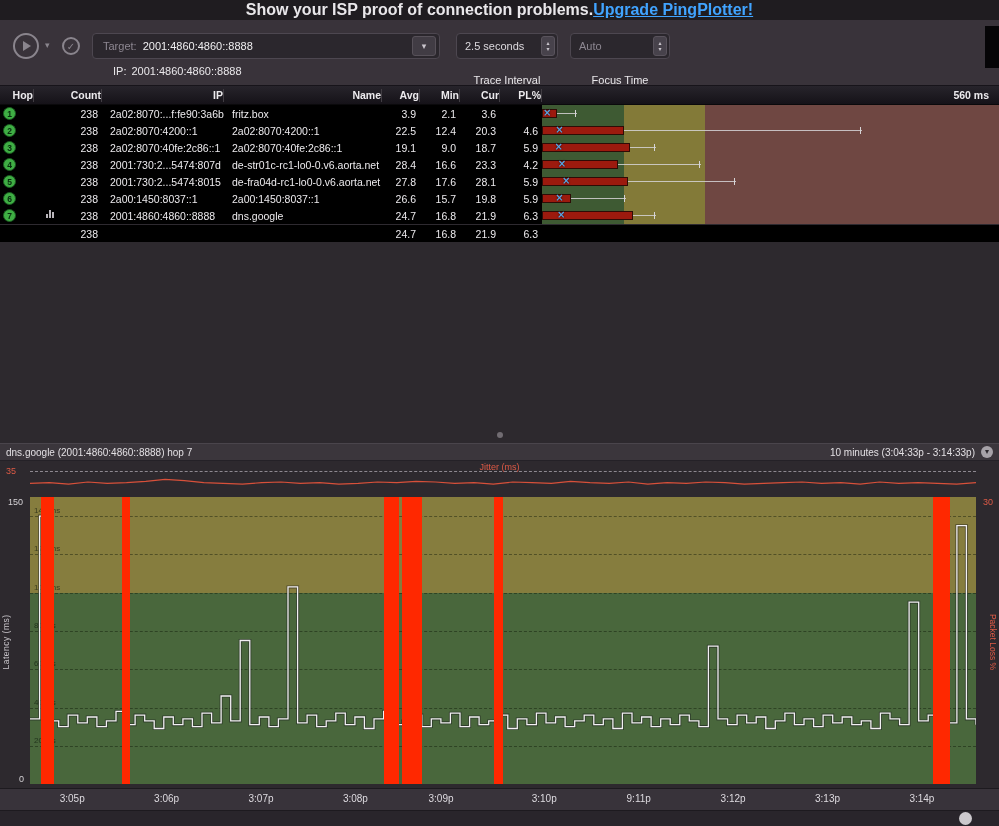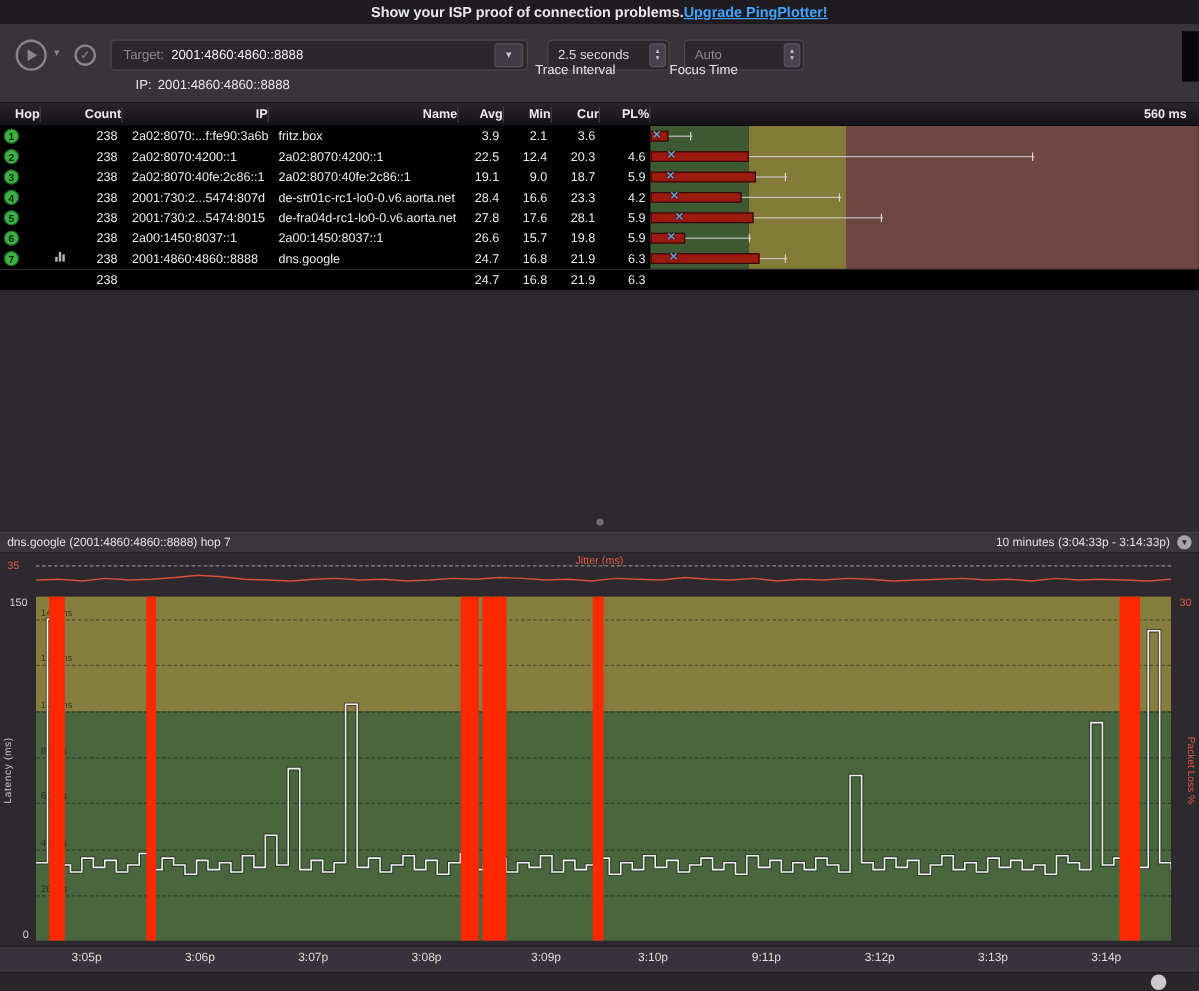--- a/index.html
+++ b/index.html
@@ -1,21 +1,21 @@
 <!DOCTYPE html>
 <html><head>
 <meta charset="utf-8">
 <style>
   *{box-sizing:border-box;margin:0;padding:0}
   html,body{width:999px;height:826px;overflow:hidden;background:#2d292e;
     font-family:"Liberation Sans",sans-serif;-webkit-font-smoothing:antialiased}
   .app{width:999px;height:826px;position:relative;overflow:hidden}
 
   
-  .banner{height:20px;background:#1f1c20;color:#e9e7ea;font-size:12px;font-weight:bold;
+  .banner{height:20px;background:#1f1c20;color:#e9e7ea;font-size:16px;font-weight:bold;
     display:flex;align-items:center;justify-content:center;gap:0}
   .banner a{color:#41a4ff;text-decoration:underline;cursor:pointer}
 
   
   .toolbar{height:66px;background:#39333a;position:relative;border-bottom:1px solid #17141a}
   .play-btn{position:absolute;left:13px;top:13px;width:26px;height:26px;border:2px solid #8a858d;border-radius:50%;
     display:flex;align-items:center;justify-content:center;cursor:pointer}
   .play-tri{width:0;height:0;border-left:8px solid #8a858d;border-top:5px solid transparent;border-bottom:5px solid transparent;margin-left:2px}
   .play-chevron{position:absolute;left:45px;top:20px;color:#8a858d;font-size:9px;font-family:"DejaVu Sans",sans-serif;cursor:pointer}
   .check-btn{position:absolute;left:62px;top:17px;width:18px;height:18px;border:2px solid #8a858d;border-radius:50%;
@@ -27,21 +27,21 @@
   .tdrop{position:absolute;right:3px;top:2px;width:24px;height:20px;background:#413c44;border:1px solid #575159;border-radius:3px;
     display:flex;align-items:center;justify-content:center;color:#c9c5cc;font-size:9px;font-family:"DejaVu Sans",sans-serif;cursor:pointer}
   .combo{position:absolute;top:13px;height:26px;background:#2b272d;border:1px solid #4d4750;border-radius:4px;
     display:flex;align-items:center;justify-content:space-between;padding:0 2px 0 8px}
   .combo.interval{left:456px;width:102px}
   .combo.focus{left:570px;width:100px}
   .cvalue{color:#dcd9de;font-size:11px}
   .cvalue.dim{color:#8d8791}
   .stepper{width:14px;height:20px;background:#47424b;border:1px solid #59535c;border-radius:3px;display:flex;flex-direction:column;
     align-items:center;justify-content:center;color:#c9c5cc;font-size:6px;line-height:6px;font-family:"DejaVu Sans",sans-serif}
-  .caption{position:absolute;top:33px;font-size:11px;color:#e9e7ea;text-align:left}
+  .caption{position:absolute;top:54px;font-size:11px;color:#e9e7ea;text-align:center}
   .cap-interval{left:446px;width:122px}
   .cap-focus{left:558px;width:124px}
   .ip-line{position:absolute;left:113px;top:45px;font-size:11px;color:#e9e7ea}
   .ip-label{margin-right:5px}
   .legend{position:absolute;top:9px;right:26px;display:flex;flex-direction:column;gap:2px}
   .pill{width:76px;height:14px;border-radius:8px;font-size:9px;font-weight:bold;display:flex;align-items:center;justify-content:center}
   .corner-block{position:absolute;right:0;top:6px;width:14px;height:42px;background:#060507}
 
   
   .thead{display:grid;grid-template-columns:34px 68px 122px 158px 38px 40px 40px 42px 1fr;height:19px;
@@ -382,21 +382,21 @@
         <div class="lossbar" style="left: 463.5px; width: 9.5px;"></div>
         <div class="lossbar" style="left: 902.5px; width: 17px;"></div>
       </div>
   </div>
 
   <div class="xaxis" id="xaxis">
       <div class="xtick" style="left: 72.2px;">3:05p</div>
       <div class="xtick" style="left: 166.6px;">3:06p</div>
       <div class="xtick" style="left: 261px;">3:07p</div>
       <div class="xtick" style="left: 355.4px;">3:08p</div>
-      <div class="xtick" style="left: 455px;">3:09p</div>
+      <div class="xtick" style="left: 441px;">3:09p</div>
       <div class="xtick" style="left: 544.2px;">3:10p</div>
       <div class="xtick" style="left: 638.7px;">9:11p</div>
       <div class="xtick" style="left: 733.1px;">3:12p</div>
       <div class="xtick" style="left: 827.5px;">3:13p</div>
       <div class="xtick" style="left: 921.9px;">3:14p</div>
     </div>
 
   <div class="hscroll">
     <div class="hthumb"></div>
   </div>

